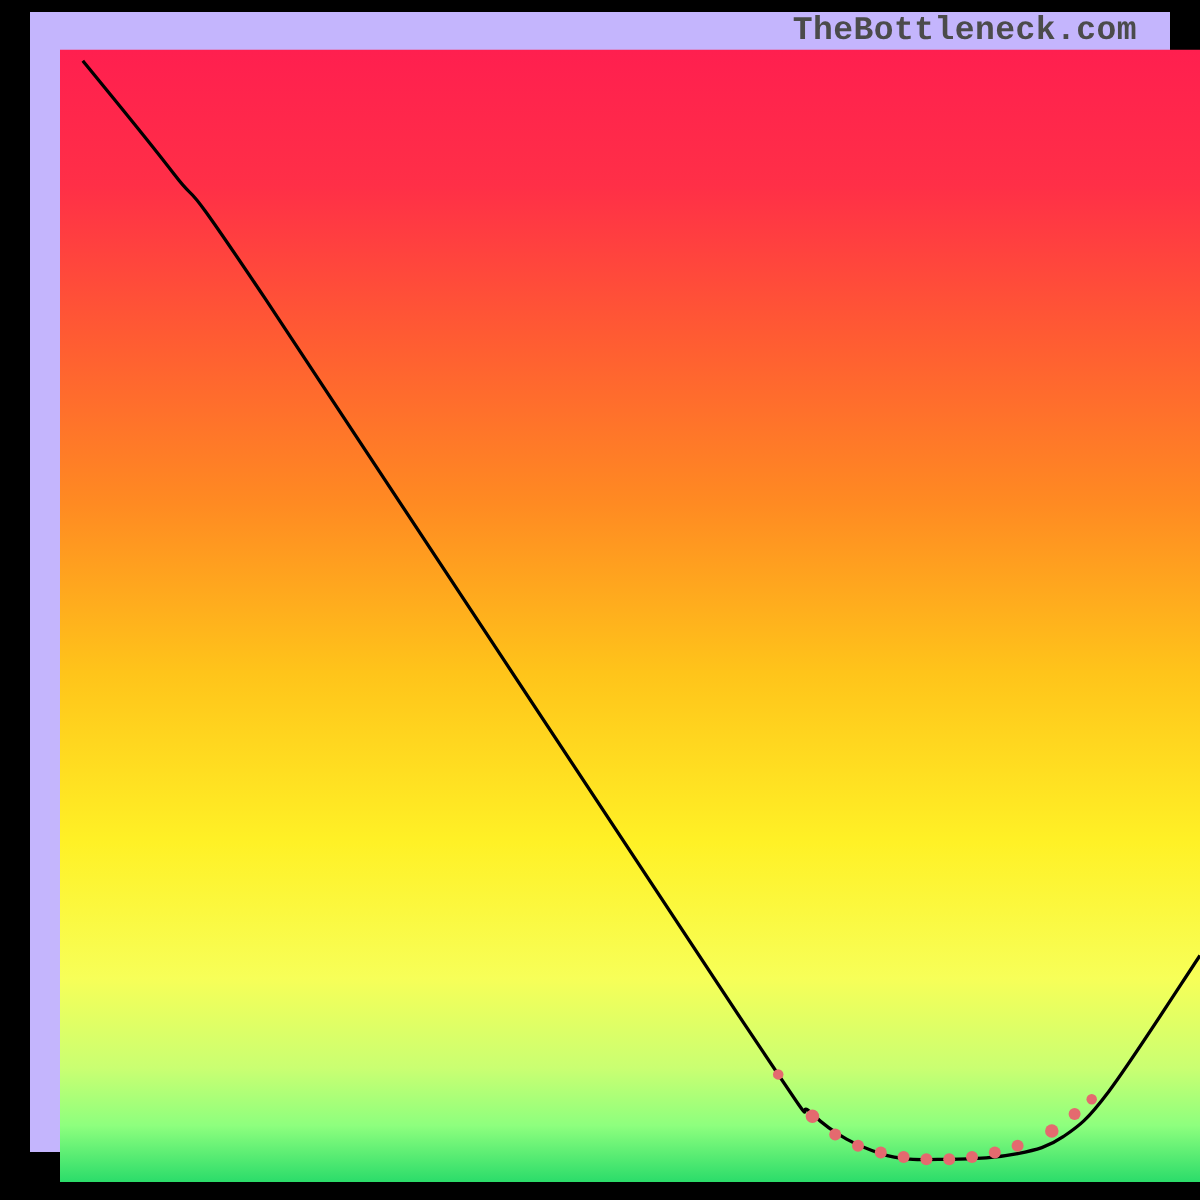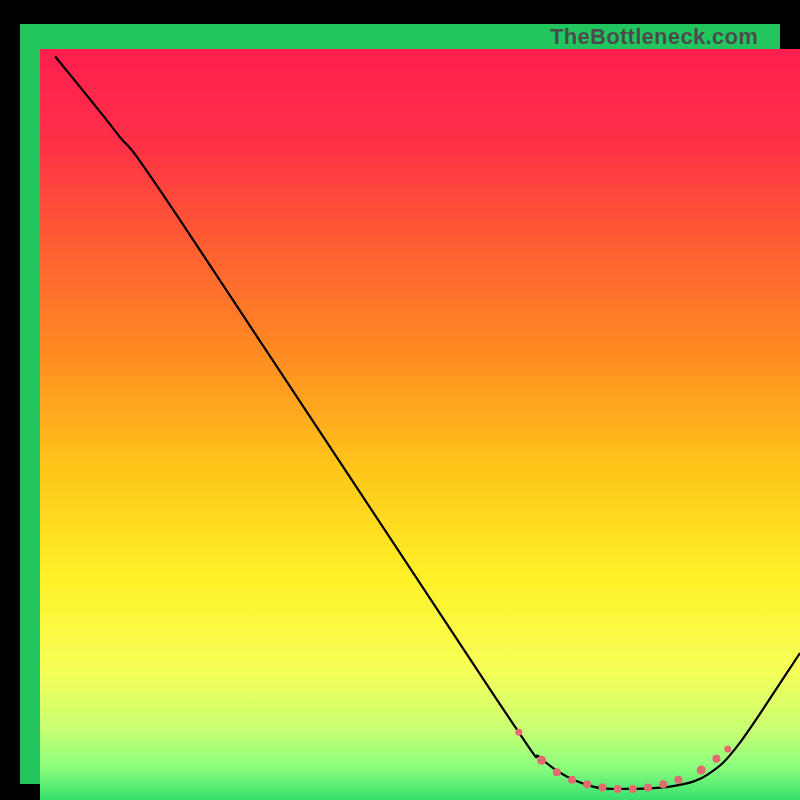--- a/index.html
+++ b/index.html
@@ -7,24 +7,25 @@
     padding: 0;
     width: 800px;
     height: 800px;
     background: #000;
     font-family: Arial, Helvetica, sans-serif;
     overflow: hidden;
   }
   .frame {
     position: absolute;
     left: 20px;
-    top: 24px;
+    top: 8px;
     width: 760px;
     height: 760px;
-    background: #22c55e;
+    background: #c4b5fd;
+    font-family: Liberation Mono, monospace;
   }
   .attribution {
     position: absolute;
     top: 0;
     right: 22px;
     color: #4b4b4b;
     font-size: 22px;
     font-weight: 600;
     letter-spacing: 0.3px;
   }

